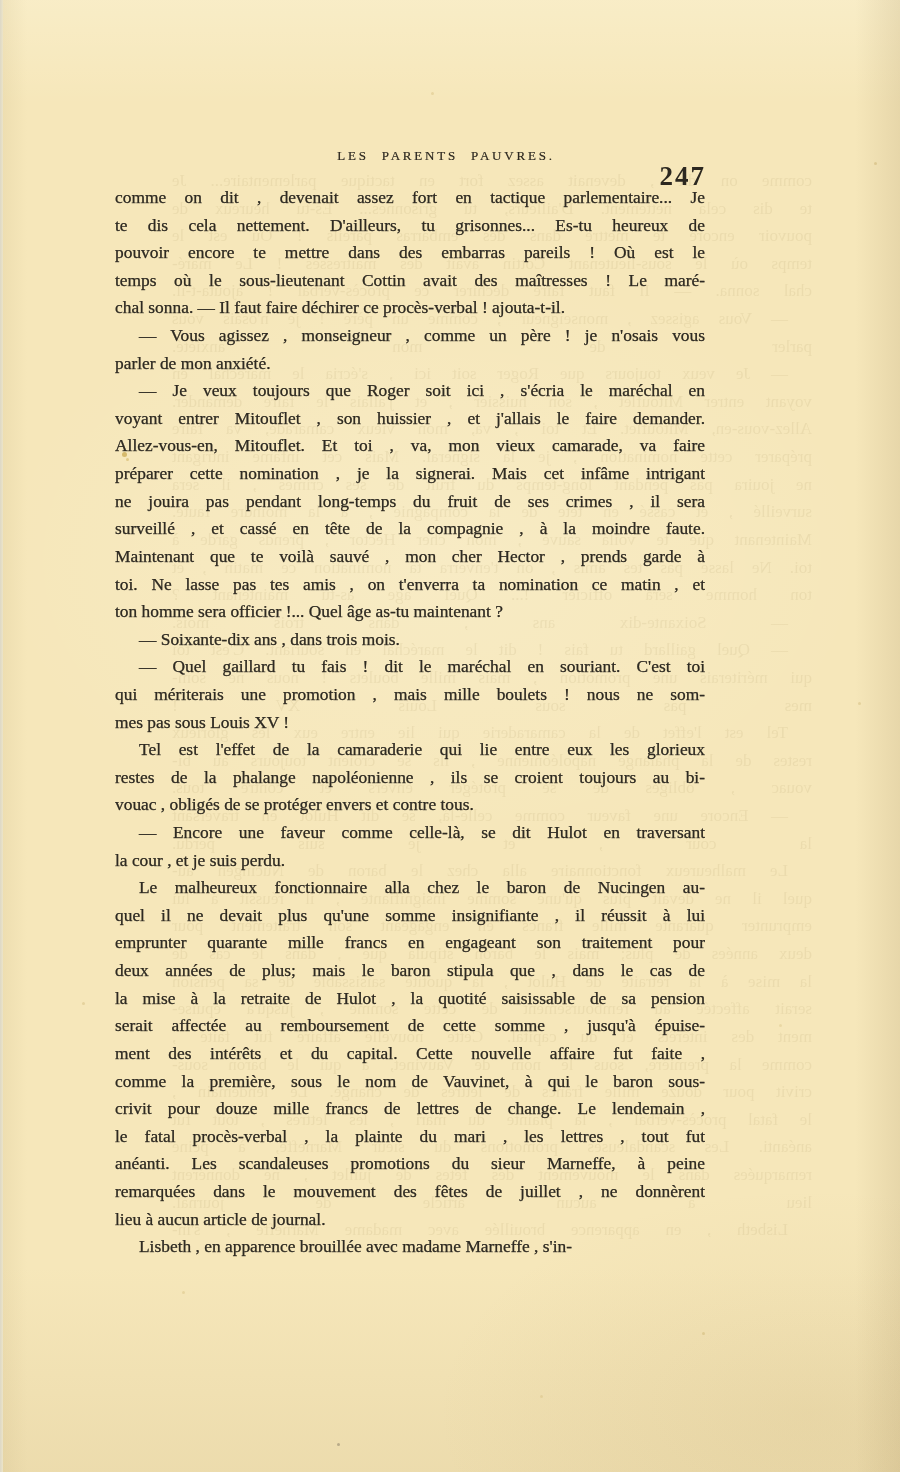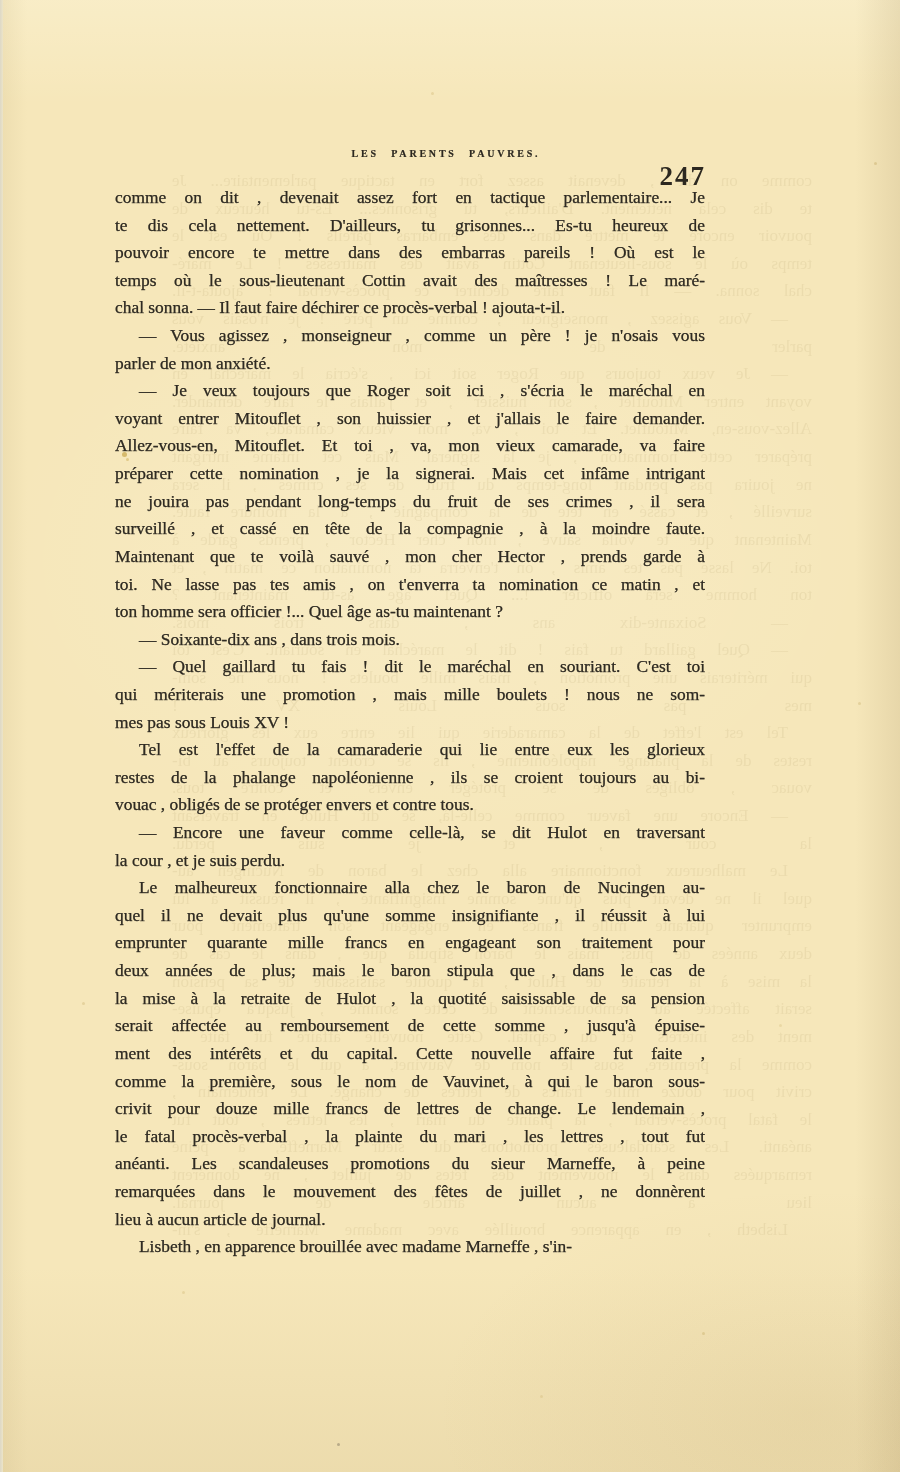--- a/index.html
+++ b/index.html
@@ -20,21 +20,21 @@
     color: #2f2b23;
   }
   
   #edge-left {
     position: absolute; left: 0; top: 0; width: 3px; height: 100%;
     background: linear-gradient(to right, #ddd8c6, #ece4c8);
   }
   
   #running-title {
     position: absolute; top: 148px; left: 446px; transform: translateX(-50%);
-    font-size: 10px; font-weight: 700; letter-spacing: 2.8px; word-spacing: 7px;
+    font-size: 13px; font-weight: 400; letter-spacing: 2.8px; word-spacing: 7px;
     white-space: nowrap; color: #2c2820;
     -webkit-text-stroke: 0.2px #2c2820;
   }
   #page-number {
     position: absolute; top: 141px; right: 194px;
     font-size: 27px; font-weight: 700; letter-spacing: 2px; color: #2c2820; margin-top: 20px;
   }
   
   #body-text {
     position: absolute; left: 115px; top: 184px; width: 590px;

